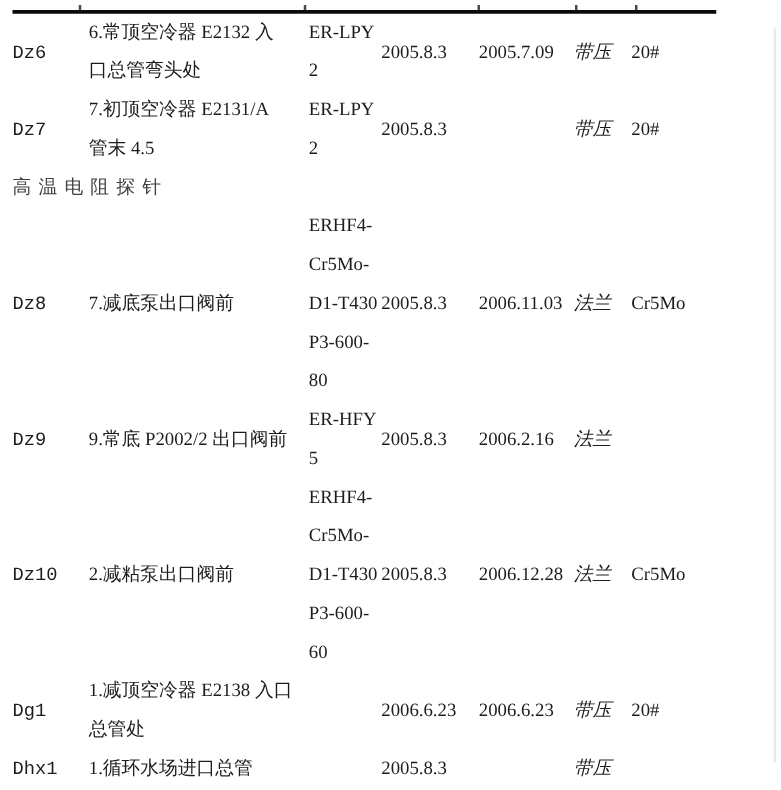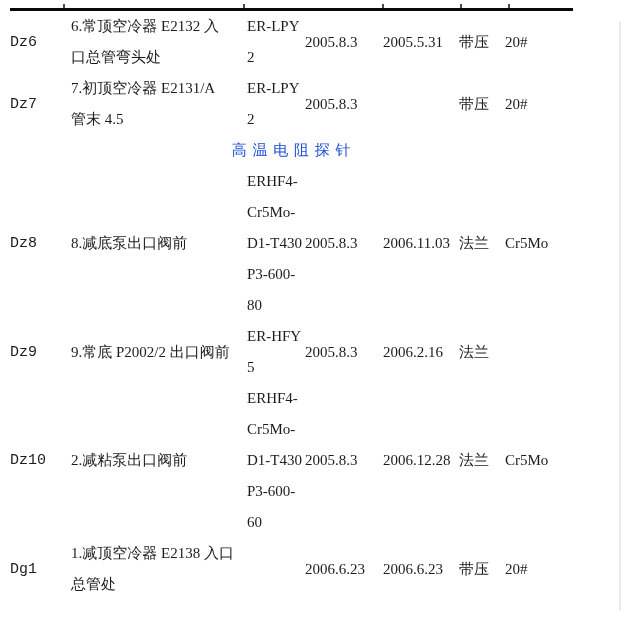--- a/index.html
+++ b/index.html
@@ -57,24 +57,24 @@
     overflow: hidden;
   }
   td.cell-id { text-align: center; font-family: Liberation Mono, monospace; }
   td.cell-description {
     text-align: left;
     padding-left: 7px;
     white-space: pre-line;
     color: #262626;
   }
   td.cell-model { white-space: pre-line; }
-  td.cell-connection { color: var(--muted-color); }
+  td.cell-connection { color: var(--muted-color); font-style: italic; }
   tr.section-row td {
-    text-align: center;
-    color: #1d4ed8;
+    text-align: left;
+    color: #404040;
     letter-spacing: 1px;
     line-height: 31px;
     height: 31px;
   }
   tr.data-row td { padding-top: 0; padding-bottom: 0; }
 </style>
 </head>
 <body>
 
 <div class="page">
@@ -98,41 +98,41 @@
         <col style="width: 68px;">
       </colgroup>
     <tbody id="table-body">
         <tr class="data-row">
           <td class="cell-id">Dz6</td>
           <td class="cell-description">6.常顶空冷器 E2132 入
 口总管弯头处</td>
           <td class="cell-model">ER-LPY
 2</td>
           <td class="cell-install_date">2005.8.3</td>
-          <td class="cell-check_date">2005.5.31</td>
+          <td class="cell-check_date">2005.7.09</td>
           <td class="cell-connection">带压</td>
           <td class="cell-material">20#</td>
         </tr>
         <tr class="data-row">
           <td class="cell-id">Dz7</td>
           <td class="cell-description">7.初顶空冷器 E2131/A
 管末 4.5</td>
           <td class="cell-model">ER-LPY
 2</td>
           <td class="cell-install_date">2005.8.3</td>
           <td class="cell-check_date"></td>
           <td class="cell-connection">带压</td>
           <td class="cell-material">20#</td>
         </tr>
         <tr class="section-row">
           <td colspan="7">高 温 电 阻 探 针</td>
         </tr>
         <tr class="data-row">
           <td class="cell-id">Dz8</td>
-          <td class="cell-description">8.减底泵出口阀前</td>
+          <td class="cell-description">7.减底泵出口阀前</td>
           <td class="cell-model">ERHF4-
 Cr5Mo-
 D1-T430
 P3-600-
 80</td>
           <td class="cell-install_date">2005.8.3</td>
           <td class="cell-check_date">2006.11.03</td>
           <td class="cell-connection">法兰</td>
           <td class="cell-material">Cr5Mo</td>
         </tr>
@@ -162,17 +162,26 @@
         <tr class="data-row">
           <td class="cell-id">Dg1</td>
           <td class="cell-description">1.减顶空冷器 E2138 入口
 总管处</td>
           <td class="cell-model"></td>
           <td class="cell-install_date">2006.6.23</td>
           <td class="cell-check_date">2006.6.23</td>
           <td class="cell-connection">带压</td>
           <td class="cell-material">20#</td>
         </tr>
+        <tr class="data-row">
+          <td class="cell-id">Dhx1</td>
+          <td class="cell-description">1.循环水场进口总管</td>
+          <td class="cell-model"></td>
+          <td class="cell-install_date">2005.8.3</td>
+          <td class="cell-check_date"></td>
+          <td class="cell-connection">带压</td>
+          <td class="cell-material"></td>
+        </tr>
       </tbody>
   </table>
 
   <div class="page-edge"></div>
 </div>
 
 </body></html>

